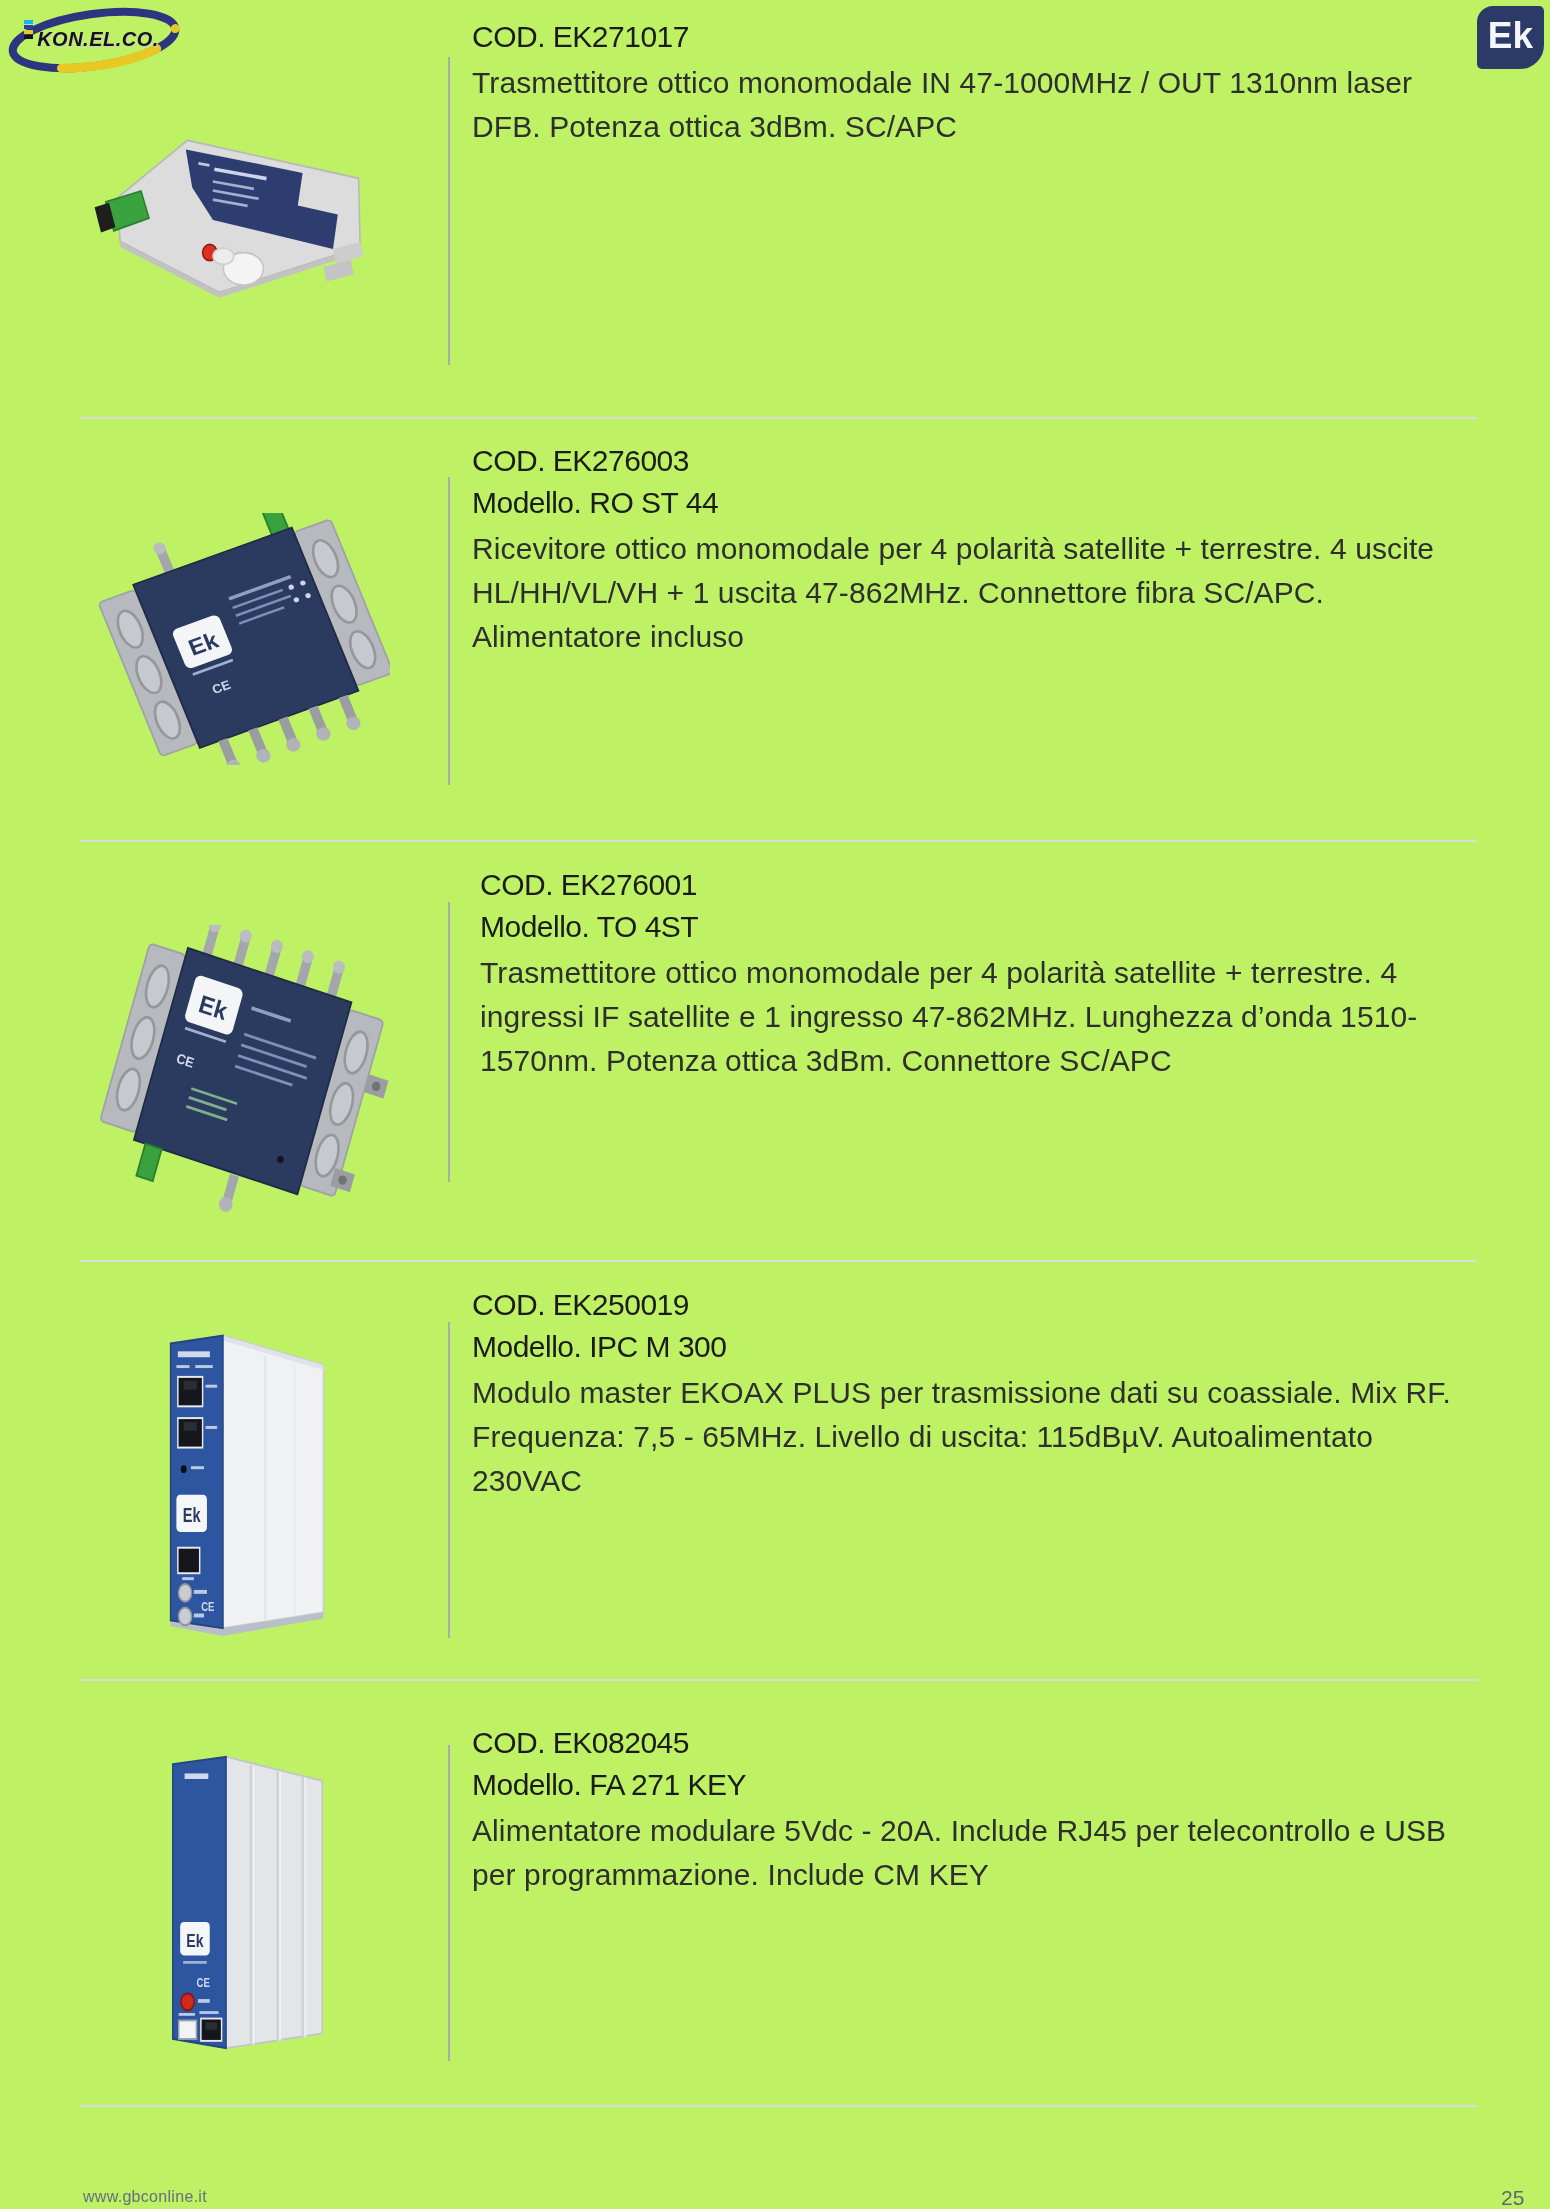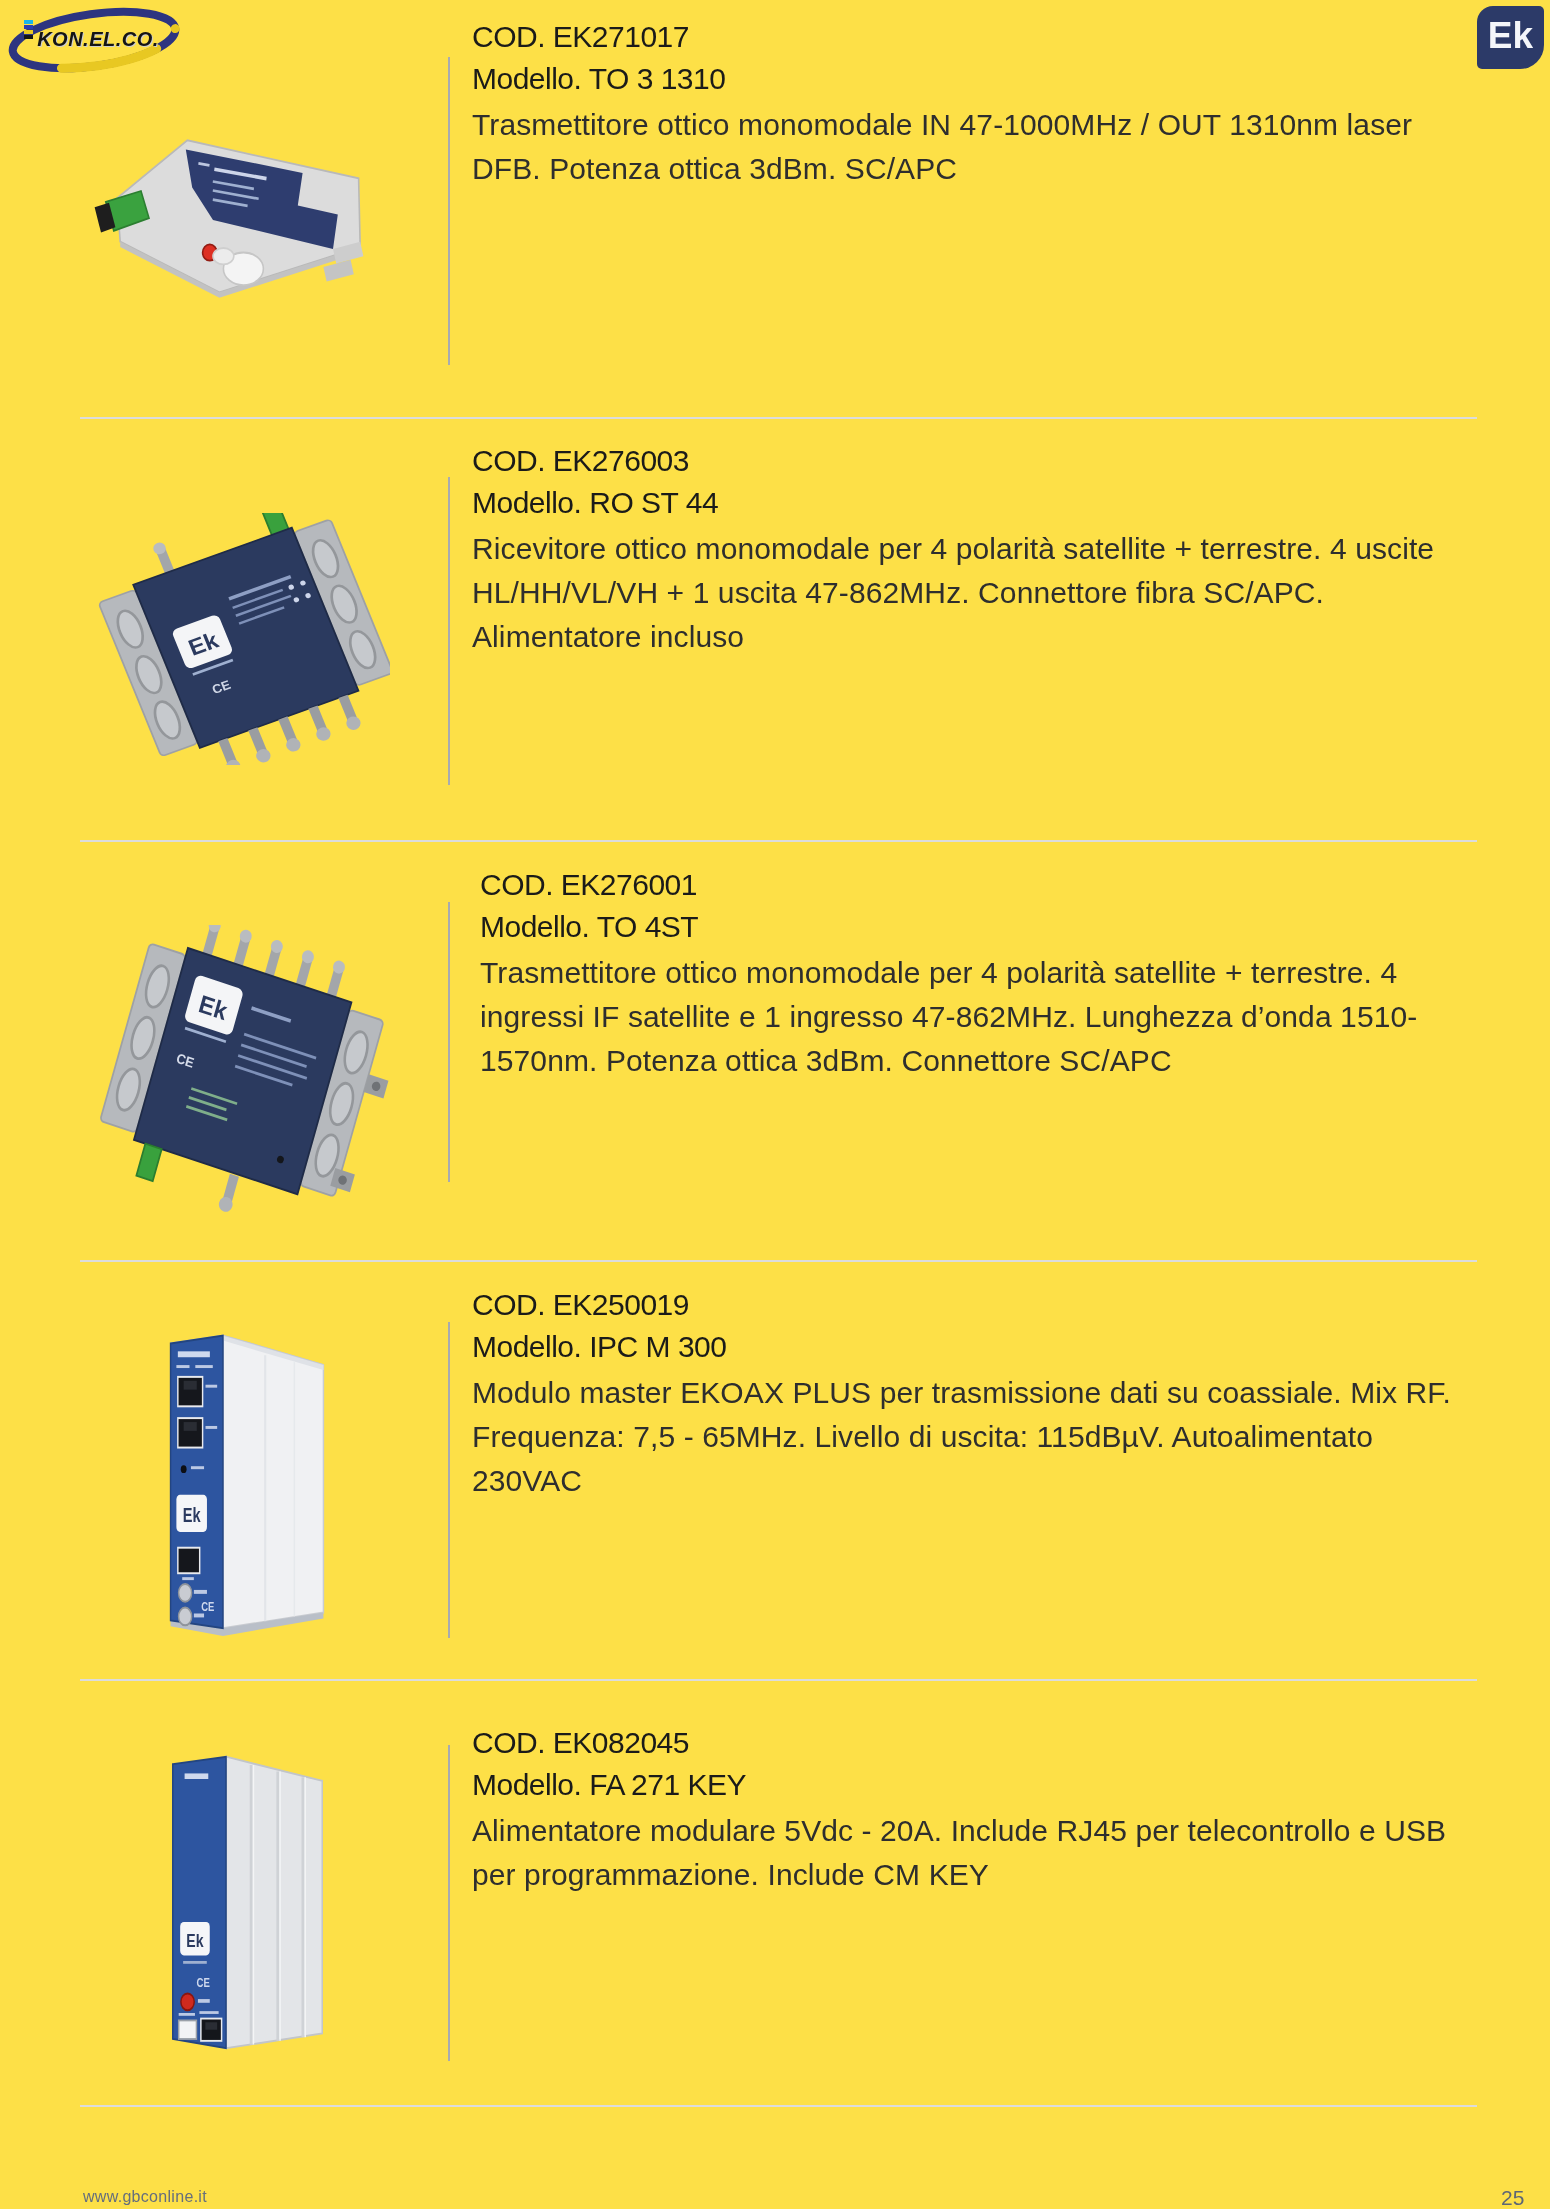--- a/index.html
+++ b/index.html
@@ -1,18 +1,18 @@
 <!DOCTYPE html>
 <html><head>
 <meta charset="utf-8">
 <style>
   * { margin:0; padding:0; box-sizing:border-box; }
   html,body { background:#ffffff; }
   body { width:1550px; height:2209px; font-family:"Liberation Sans", sans-serif; color:#1e1e1c; overflow:hidden; }
-  .page { position:relative; width:1550px; height:2209px; background:#fde047; }
+  .page { position:relative; width:1550px; height:2209px; background:#bef264; }
 
   
   .logo-wrap { position:absolute; left:6px; top:4px; width:175px; height:72px; }
   .logo-wrap svg { position:absolute; left:0; top:0; }
   .logo-text { position:absolute; left:22px; top:24px; width:140px; text-align:center;
                font-size:20px; font-weight:bold; font-style:italic; color:#151515;
                letter-spacing:0.5px; text-shadow:1px 1px 0 #cfcfcf; }
   .ek-badge { position:absolute; left:1477px; top:6px; width:67px; height:63px;
               background:#2c3a68; color:#f4f6fa; border-radius:16px 5px 24px 5px;
               display:flex; align-items:center; justify-content:center;
@@ -71,21 +71,20 @@
       <polygon points="2,102 20,97 28,124 10,130" fill="#1e1e1e"></polygon>
       <circle cx="146" cy="152" r="9" fill="#dd2f23" stroke="#931c13" stroke-width="2"></circle>
       <ellipse cx="188" cy="170" rx="25" ry="18" fill="#f4f4f4" stroke="#c6c6c6" stroke-width="2"></ellipse>
       <ellipse cx="163" cy="156" rx="13" ry="9" fill="#ececec" stroke="#cfcfcf" stroke-width="2"></ellipse>
       <polygon points="300,148 334,140 338,156 304,164" fill="#cdcdcd"></polygon>
       <polygon points="288,168 322,160 326,176 292,184" fill="#c4c4c4"></polygon>
     </svg>
   </div>
   <div class="prod-text" style="top:16px;">
     <div class="prod-head">COD. EK271017</div>
-    <div class="prod-head">Modello. TO 3 1310</div>
     <div class="prod-desc">Trasmettitore ottico monomodale IN 47-1000MHz / OUT 1310nm laser DFB. Potenza ottica 3dBm. SC/APC</div>
   </div>
   <div class="divider" style="top:417px;"></div>
 
   <div class="vline" style="top:477px;height:308px;"></div>
   <div class="prod-img" style="left:95px;top:513px;width:295px;height:252px;">
     <svg viewBox="0 0 330 300" preserveAspectRatio="none">
       <g transform="rotate(-21 165 150)">
         <rect x="30" y="52" width="44" height="196" rx="5" fill="#b6b9bd" stroke="#9ea1a5" stroke-width="2"></rect>
         <ellipse cx="52" cy="94" rx="12" ry="23" fill="#c6c9cd" stroke="#94979b" stroke-width="3"></ellipse>

